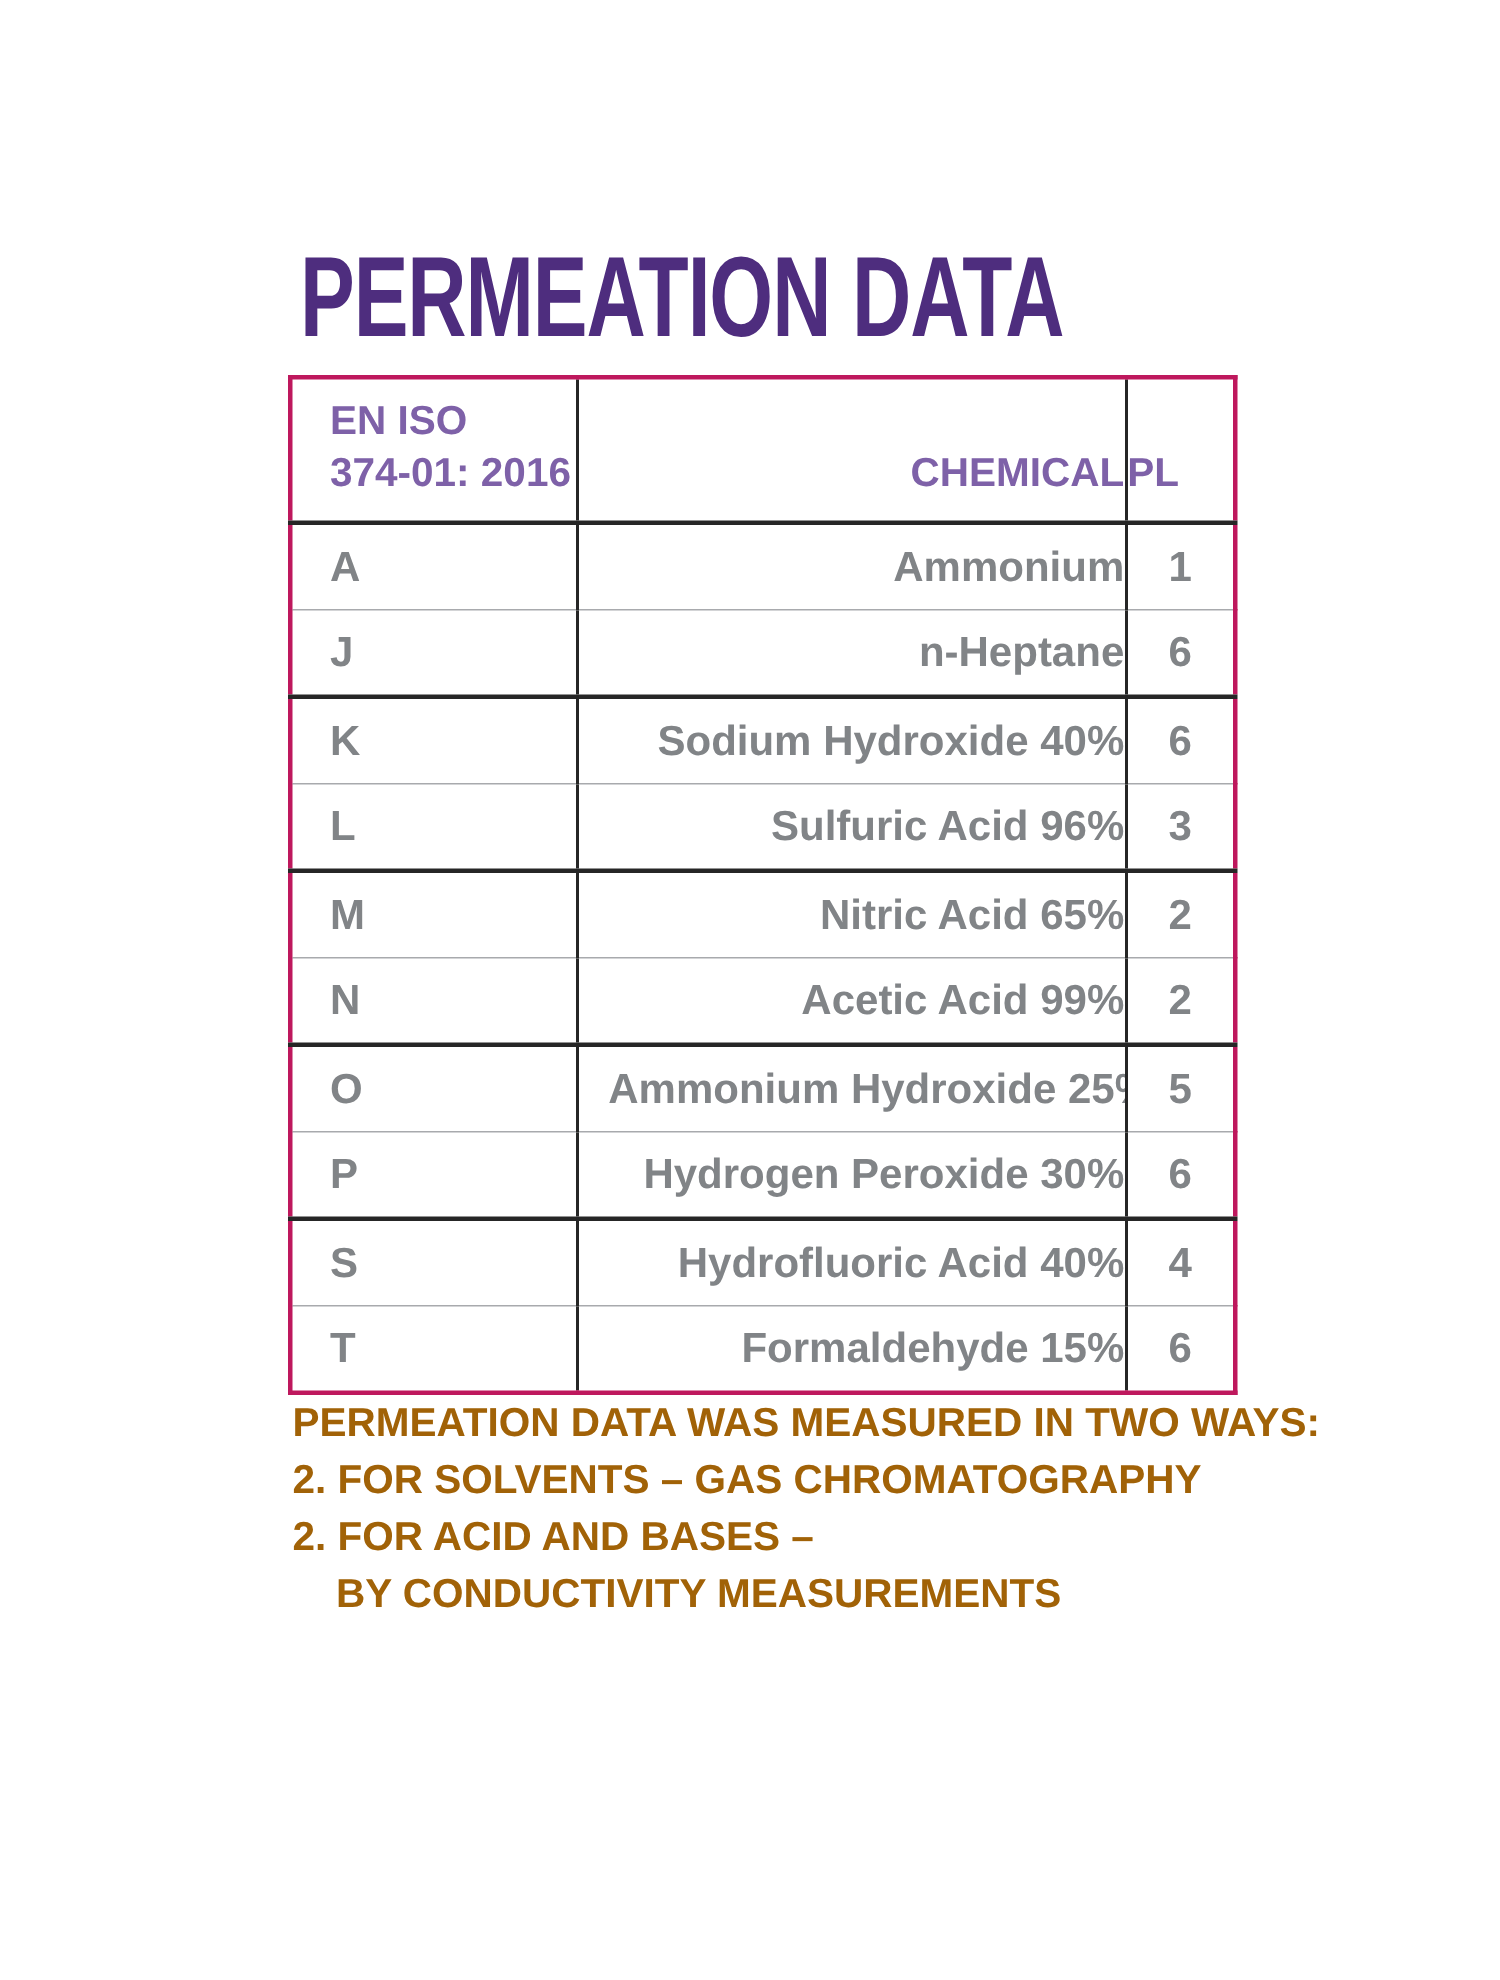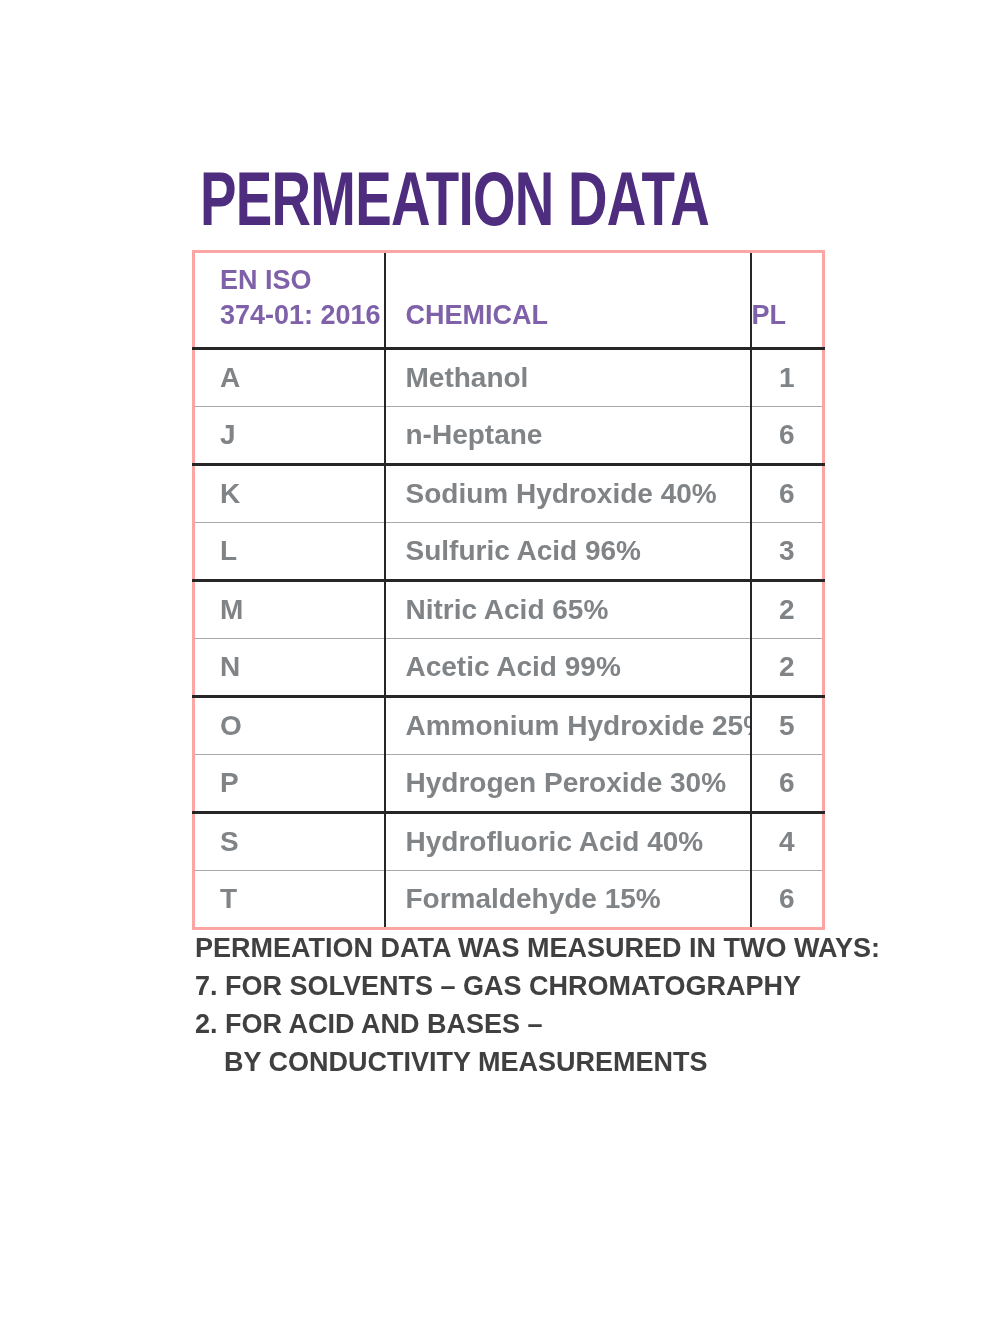--- a/index.html
+++ b/index.html
@@ -26,21 +26,21 @@
     transform: scaleX(0.72);
     transform-origin: left top;
   }
   table.perm-table {
     position: absolute;
     left: 192px;
     top: 250px;
     width: 630px;
     border-collapse: collapse;
     table-layout: fixed;
-    border: 3px solid #fca5a5;
+    border: 3px solid #be185d;
   }
   .perm-table th, .perm-table td {
     font-weight: bold;
     overflow: hidden;
     white-space: nowrap;
   }
   .perm-table thead th {
     height: 80px;
     vertical-align: bottom;
     padding: 0 0 14px 0;
@@ -55,29 +55,29 @@
     vertical-align: middle;
     color: #818487;
     font-size: 28px;
     padding: 0;
     border-top: 1px solid #A8AAAD;
   }
   .perm-table tr.grp td { border-top: 3px solid #262626; }
   .perm-table tr.first td { border-top: none; }
   .perm-table .vline { border-left: 2px solid #262626; }
   .perm-table .col-code { padding-left: 25px; }
-  .perm-table .col-chem { padding-left: 20px; }
+  .perm-table .col-chem { padding-left: 20px; text-align: right; }
   .perm-table .col-pl   { text-align: center; padding-left: 0; }
   .perm-table thead th.col-pl { text-align: left; }
   .hline { display: block; }
   .notes {
     position: absolute;
     left: 195px;
     top: 929px;
-    color: #404040;
+    color: #a16207;
     font-weight: bold;
     font-size: 27px;
     line-height: 38px;
   }
   .notes p { margin: 0; white-space: nowrap; }
   .notes p.indent { padding-left: 29px; }
   .footnote {
     position: absolute;
     left: 173px;
     top: 1108px;
@@ -106,21 +106,21 @@
           <span class="hline">EN ISO</span>
           <span class="hline">374-01: 2016</span>
         </th>
         <th class="col-chem vline">CHEMICAL</th>
         <th class="col-pl vline">PL</th>
       </tr>
     </thead>
     <tbody>
       <tr class="first">
         <td class="col-code">A</td>
-        <td class="col-chem vline">Methanol</td>
+        <td class="col-chem vline">Ammonium</td>
         <td class="col-pl vline">1</td>
       </tr>
       <tr>
         <td class="col-code">J</td>
         <td class="col-chem vline">n-Heptane</td>
         <td class="col-pl vline">6</td>
       </tr>
       <tr class="grp">
         <td class="col-code">K</td>
         <td class="col-chem vline">Sodium Hydroxide 40%</td>
@@ -159,19 +159,19 @@
       <tr>
         <td class="col-code">T</td>
         <td class="col-chem vline">Formaldehyde 15%</td>
         <td class="col-pl vline">6</td>
       </tr>
     </tbody>
   </table>
 
   <div class="notes">
     <p>PERMEATION DATA WAS MEASURED IN TWO WAYS:</p>
-    <p>7. FOR SOLVENTS – GAS CHROMATOGRAPHY</p>
+    <p>2. FOR SOLVENTS – GAS CHROMATOGRAPHY</p>
     <p>2. FOR ACID AND BASES –</p>
     <p class="indent">BY CONDUCTIVITY MEASUREMENTS</p>
   </div>
 
 
 </div>
 
 </body></html>

